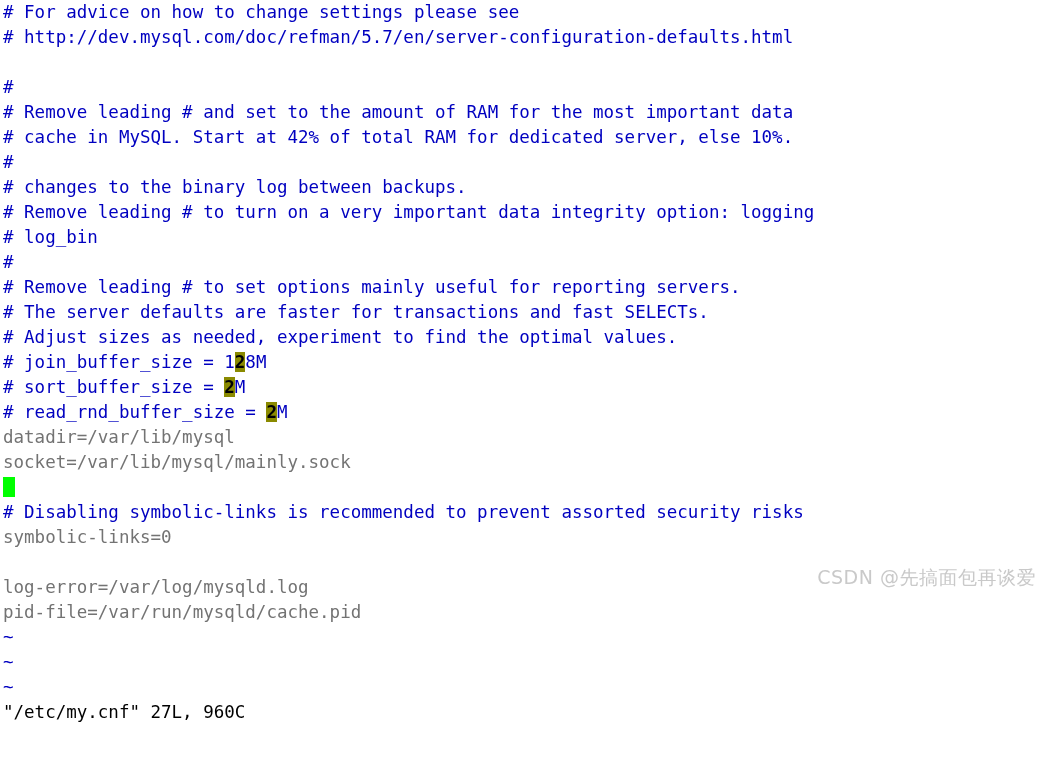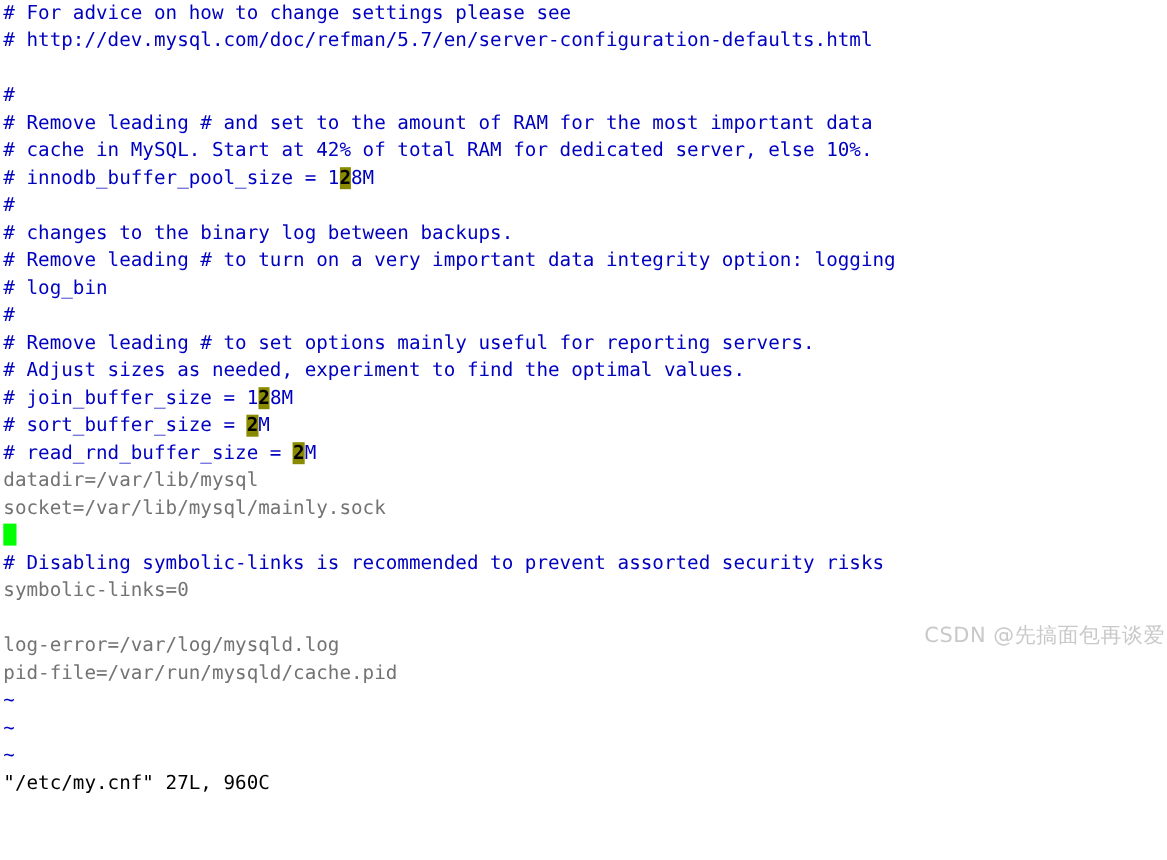--- a/index.html
+++ b/index.html
@@ -51,48 +51,48 @@
   }
   .cursor-block {
     display: inline-block;
     width: 12.2px;
     height: 20px;
     vertical-align: -4px;
     background: #00ff00;
   }
   .watermark {
     position: absolute;
-    right: 2px;
+    right: 25px;
     bottom: 10px;
     font-family: "DejaVu Sans", "Liberation Sans", sans-serif;
     font-size: 19px;
     color: #c9c9c9;
     letter-spacing: 0.5px;
     user-select: none;
     white-space: pre;
   }
 </style>
 </head>
 <body>
 
 <div id="terminal">
   <div class="buffer" id="buffer">
       <div class="line"><span class="cmt"># For advice on how to change settings please see</span></div>
       <div class="line"><span class="cmt"># http://dev.mysql.com/doc/refman/5.7/en/server-configuration-defaults.html</span></div>
       <div class="line"><span class="norm"></span></div>
       <div class="line"><span class="cmt">#</span></div>
       <div class="line"><span class="cmt"># Remove leading # and set to the amount of RAM for the most important data</span></div>
       <div class="line"><span class="cmt"># cache in MySQL. Start at 42% of total RAM for dedicated server, else 10%.</span></div>
-      <div class="line"><span class="cmt"># innodb_buffer_pool_size = 1</span><span class="hl">2</span><span class="cmt">8M</span></div>
       <div class="line"><span class="cmt">#</span></div>
       <div class="line"><span class="cmt"># changes to the binary log between backups.</span></div>
       <div class="line"><span class="cmt"># Remove leading # to turn on a very important data integrity option: logging</span></div>
       <div class="line"><span class="cmt"># log_bin</span></div>
       <div class="line"><span class="cmt">#</span></div>
       <div class="line"><span class="cmt"># Remove leading # to set options mainly useful for reporting servers.</span></div>
+      <div class="line"><span class="cmt"># The server defaults are faster for transactions and fast SELECTs.</span></div>
       <div class="line"><span class="cmt"># Adjust sizes as needed, experiment to find the optimal values.</span></div>
       <div class="line"><span class="cmt"># join_buffer_size = 1</span><span class="hl">2</span><span class="cmt">8M</span></div>
       <div class="line"><span class="cmt"># sort_buffer_size = </span><span class="hl">2</span><span class="cmt">M</span></div>
       <div class="line"><span class="cmt"># read_rnd_buffer_size = </span><span class="hl">2</span><span class="cmt">M</span></div>
       <div class="line"><span class="norm">datadir=/var/lib/mysql</span></div>
       <div class="line"><span class="norm">socket=/var/lib/mysql/mainly.sock</span></div>
       <div class="line"><span class="cursor-block"></span></div>
       <div class="line"><span class="cmt"># Disabling symbolic-links is recommended to prevent assorted security risks</span></div>
       <div class="line"><span class="norm">symbolic-links=0</span></div>
       <div class="line"><span class="norm"></span></div>

